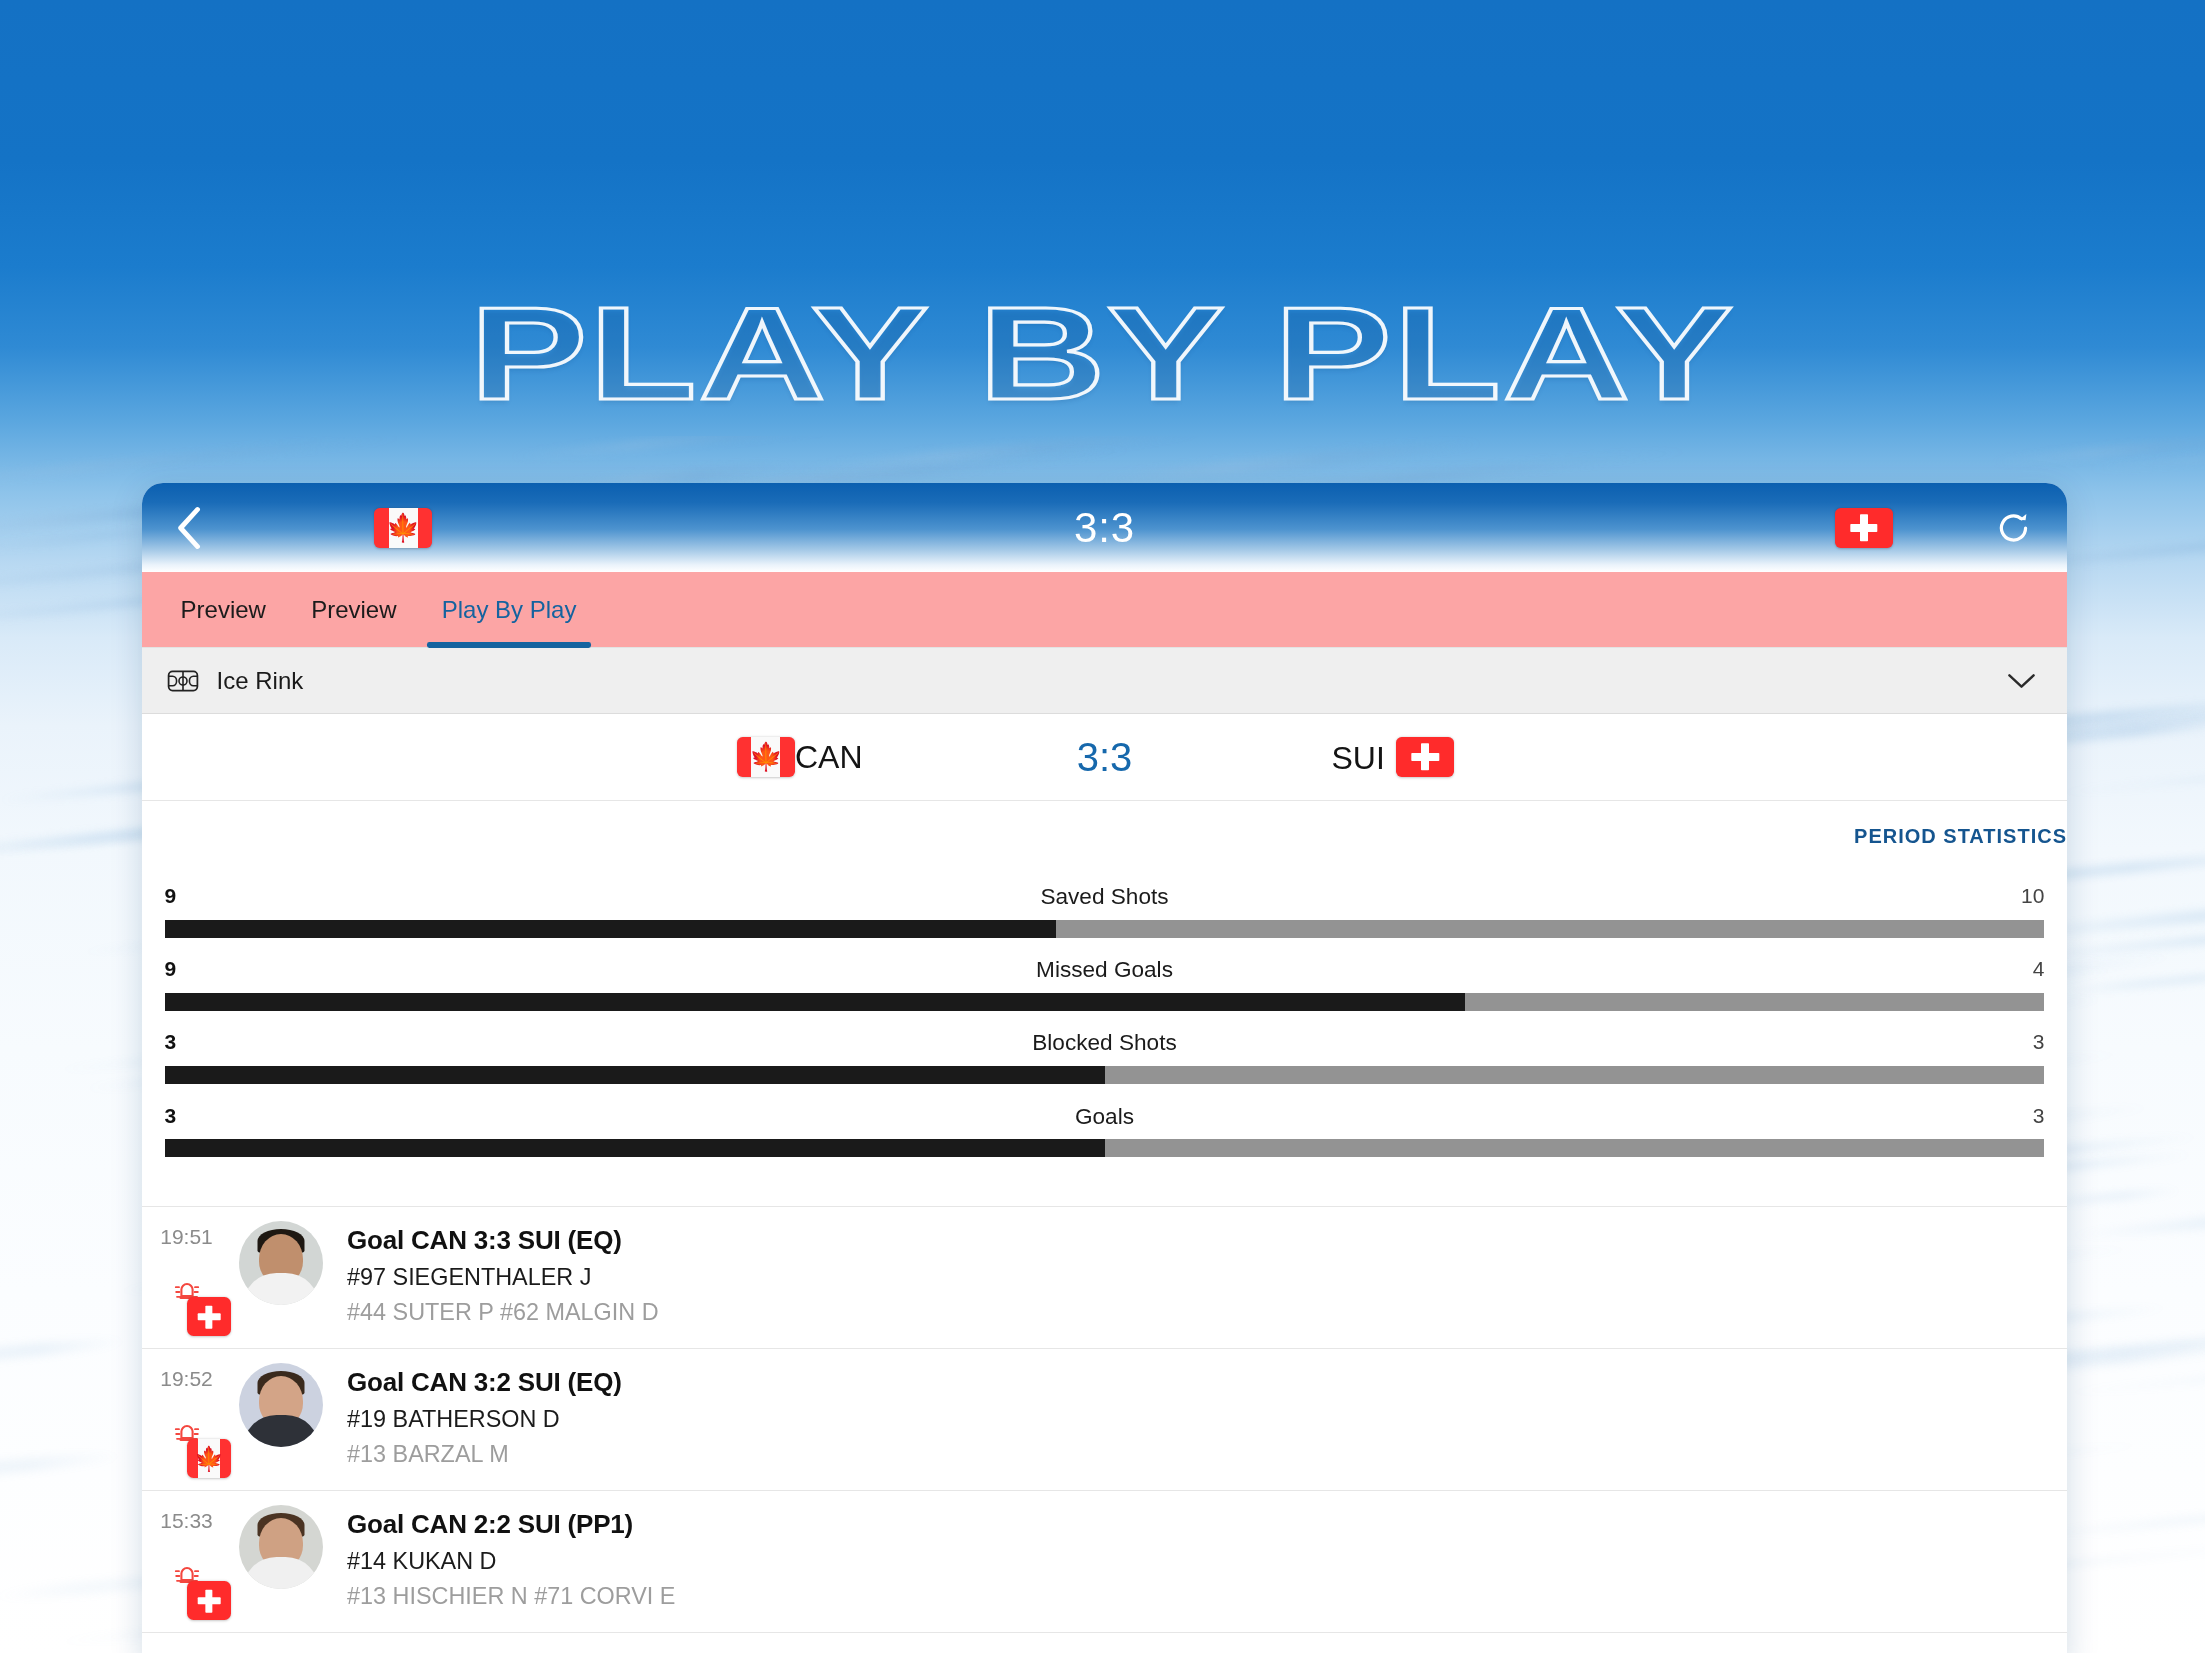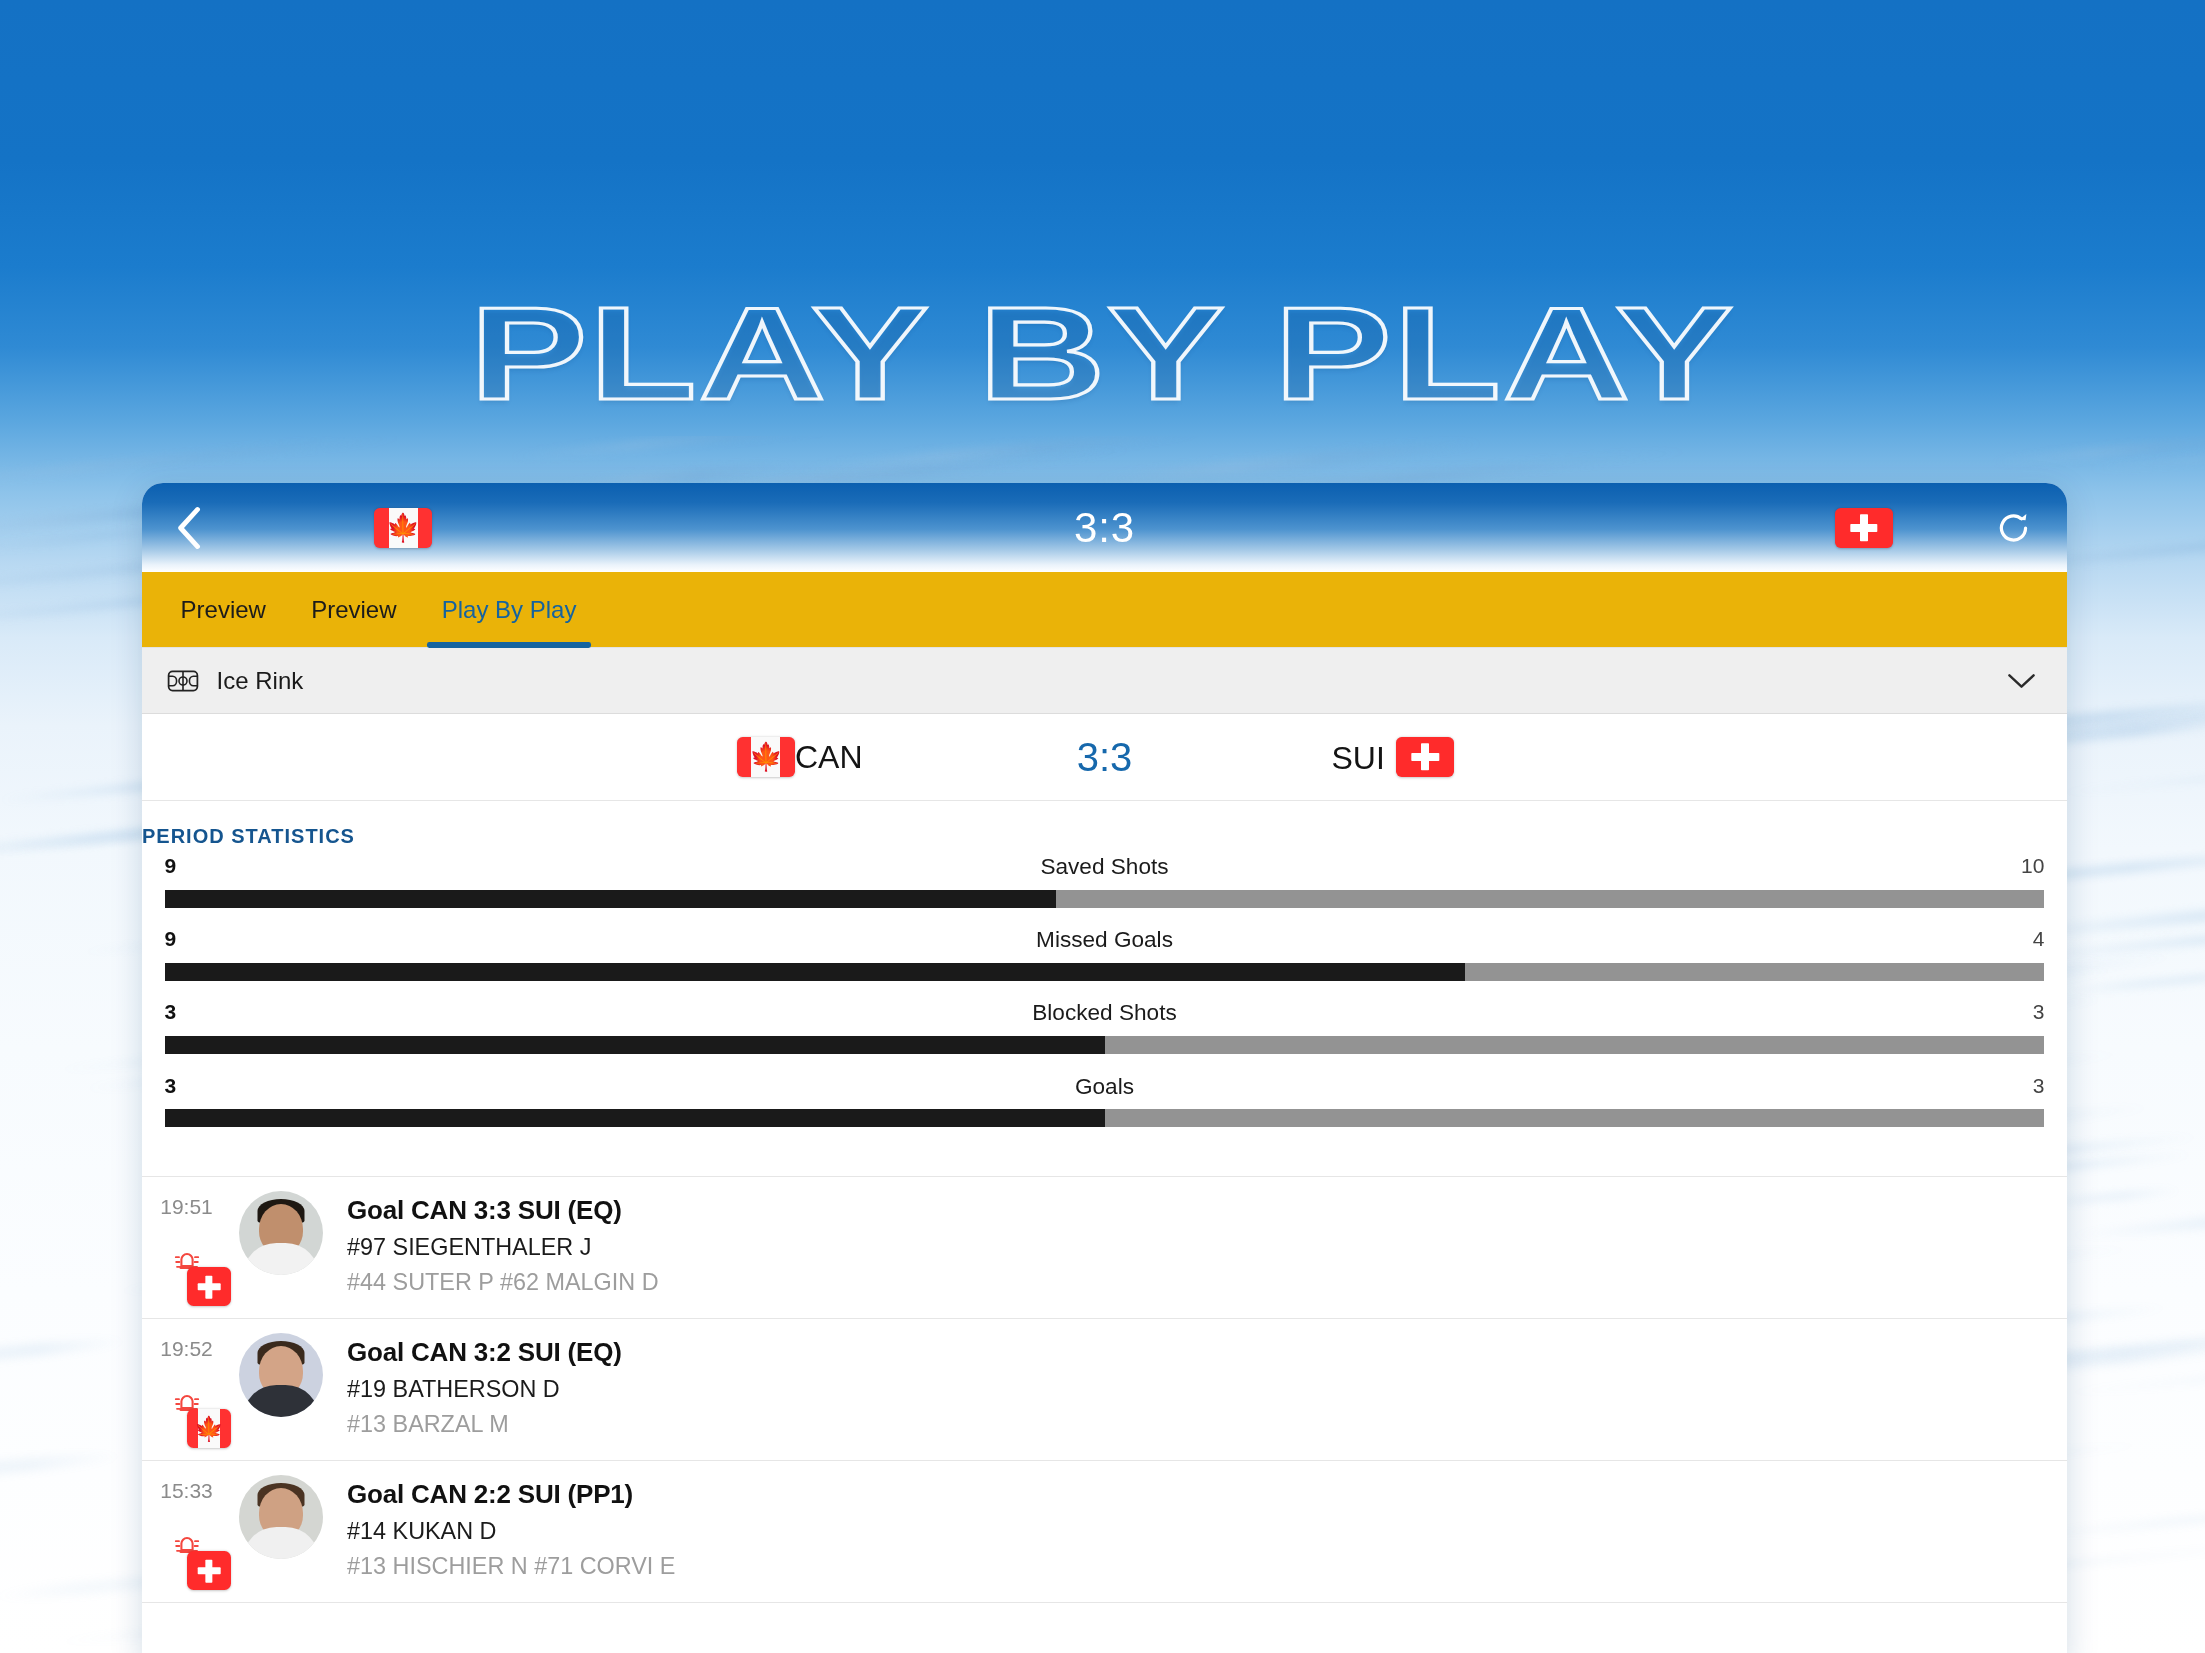--- a/index.html
+++ b/index.html
@@ -137,21 +137,21 @@
   .flag-sui::after {
     content: ""; position: absolute; left: 50%; top: 50%;
     transform: translate(-50%,-50%);
     width: 8px; height: 27.4px; background: #fff; border-radius: 0.8px;
   }
 
   
   .tabs {
     position: relative;
     height: 76px;
-    background: #eab308;
+    background: #fca5a5;
     display: flex; align-items: center;
     padding-left: 16px;
     border-bottom: 1.6px solid #e3e3e3;
   }
   .tab {
     font-size: 24px;
     color: #1b1b1b;
     padding: 0 22.6px;
     height: 76px;
     display: flex; align-items: center;
@@ -196,26 +196,26 @@
   }
   .team-abbr { font-size: 32px; color: #141414; font-weight: 400; }
   .score-center {
     position: absolute; left: 0; right: 0; text-align: center;
     font-size: 40px; color: #1668ac; font-weight: 400;
   }
 
   
   .stats-block { padding: 24px 0 29px 0; background: #fff; }
   .stats-title {
-    text-align: left;
+    text-align: right;
     font-size: 20px;
     font-weight: 700;
     letter-spacing: 1px;
     color: #15558f;
-    margin-bottom: 6px;
+    margin-bottom: 36px;
   }
   .stat-row { padding: 0 0 19.4px 0; }
   .stat-line {
     position: relative;
     height: 31px;
     padding: 0 22.6px;
   }
   .stat-home {
     position: absolute; left: 22.6px; top: 0;
     font-size: 21px; font-weight: 700; color: #111;

